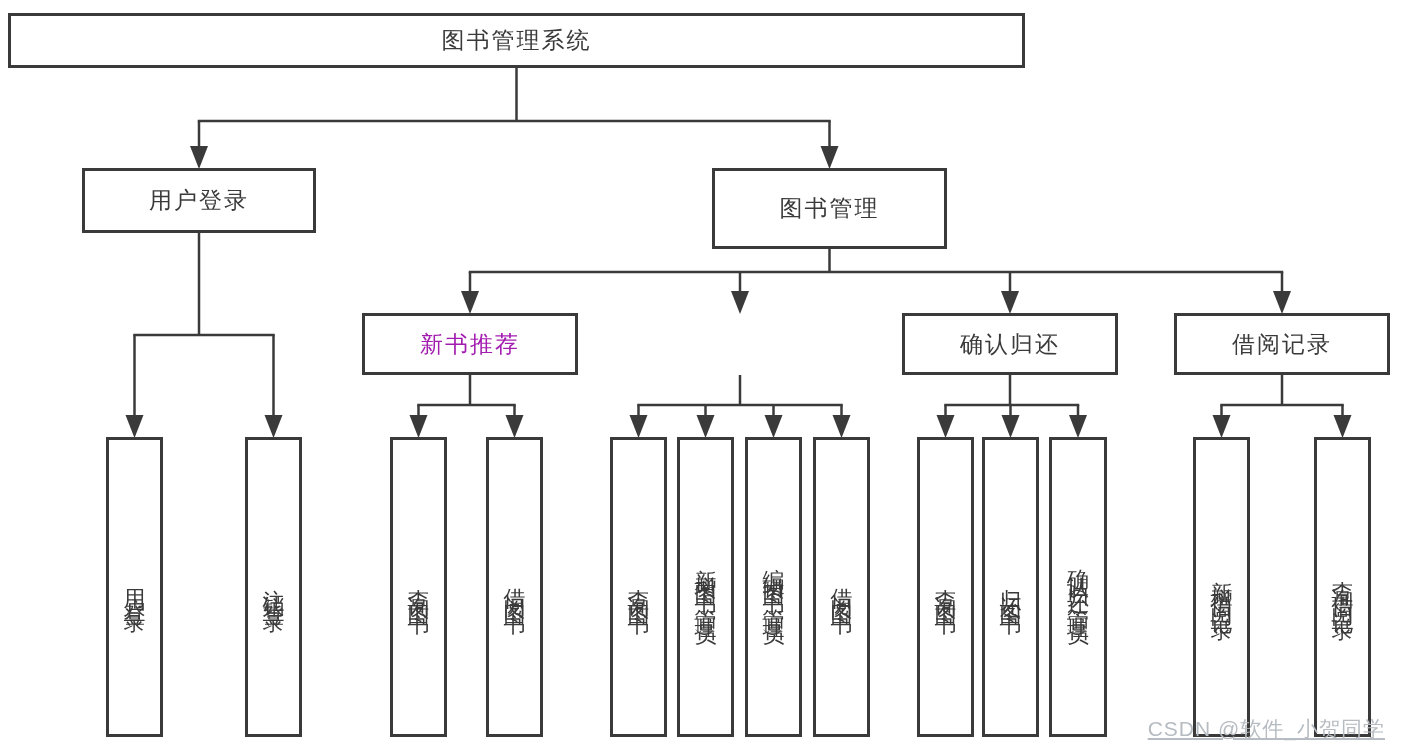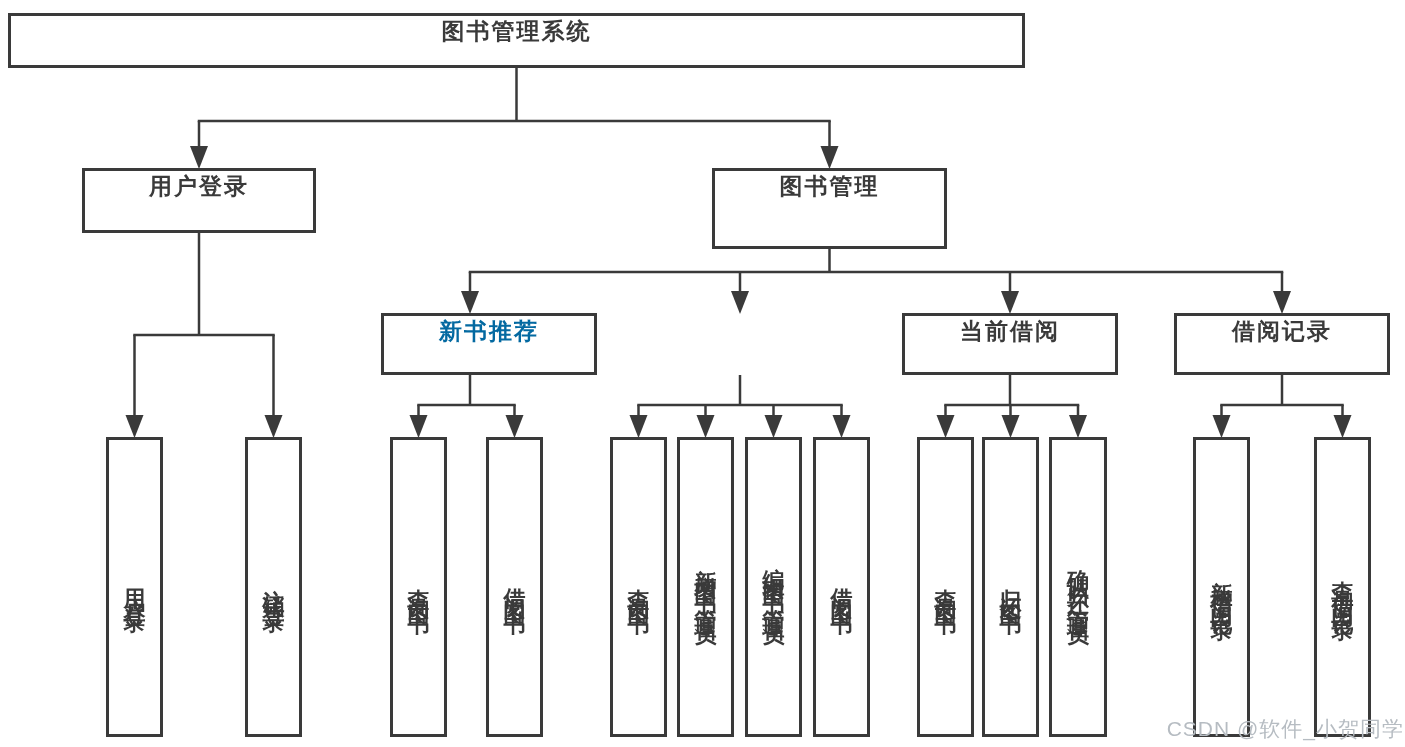--- a/index.html
+++ b/index.html
@@ -27,45 +27,46 @@
     top: 0;
     width: 100%;
     height: 100%;
     z-index: 2;
   }
   .node {
     position: absolute;
     box-sizing: border-box;
     background: #ffffff;
     display: flex;
+    align-items: center;
     justify-content: center;
     text-align: center;
-    font-weight: bold;
   }
   .node.h .node-label {
     font-size: 23px;
     letter-spacing: 2px;
     white-space: nowrap;
   }
   .node.v .node-label {
     writing-mode: vertical-rl;
     text-orientation: mixed;
     font-size: 22px;
     letter-spacing: 8px;
     line-height: 1;
     white-space: nowrap;
   }
   #watermark {
     position: absolute;
-    right: 1px;
+    right: 20px;
     bottom: 4px;
     z-index: 5;
     font-size: 21px;
     letter-spacing: 1px;
     white-space: nowrap;
+    text-decoration: underline;
   }
 </style>
 </head>
 <body>
 
 <div id="stage">
   <svg id="edges-svg" width="1405" height="747">
       <line x1="516.5" y1="68" x2="516.5" y2="121" stroke="#3a3a3a" stroke-width="2.5"></line>
       <line x1="197.75" y1="121" x2="830.75" y2="121" stroke="#3a3a3a" stroke-width="2.5"></line>
       <line x1="199" y1="121" x2="199" y2="149" stroke="#3a3a3a" stroke-width="2.5"></line>
@@ -122,25 +123,25 @@
   <div id="nodes-layer">
       <div class="node h" style="left: 8px; top: 13px; width: 1017px; height: 55px; border: 3px solid rgb(58, 58, 58); background: rgb(255, 255, 255); color: rgb(58, 58, 58);">
         <span class="node-label">图书管理系统</span>
       </div>
       <div class="node h" style="left: 82px; top: 168px; width: 234px; height: 65px; border: 3px solid rgb(58, 58, 58); background: rgb(255, 255, 255); color: rgb(58, 58, 58);">
         <span class="node-label">用户登录</span>
       </div>
       <div class="node h" style="left: 712px; top: 168px; width: 235px; height: 81px; border: 3px solid rgb(58, 58, 58); background: rgb(255, 255, 255); color: rgb(58, 58, 58);">
         <span class="node-label">图书管理</span>
       </div>
-      <div class="node h" style="left: 362px; top: 313px; width: 216px; height: 62px; border: 3px solid rgb(58, 58, 58); background: rgb(255, 255, 255); color: #0369a1; margin-left: 19px;">
+      <div class="node h" style="left: 362px; top: 313px; width: 216px; height: 62px; border: 3px solid rgb(58, 58, 58); background: rgb(255, 255, 255); color: #a21caf;">
         <span class="node-label">新书推荐</span>
       </div>
       <div class="node h" style="left: 902px; top: 313px; width: 216px; height: 62px; border: 3px solid rgb(58, 58, 58); background: rgb(255, 255, 255); color: rgb(58, 58, 58);">
-        <span class="node-label">当前借阅</span>
+        <span class="node-label">确认归还</span>
       </div>
       <div class="node h" style="left: 1174px; top: 313px; width: 216px; height: 62px; border: 3px solid rgb(58, 58, 58); background: rgb(255, 255, 255); color: rgb(58, 58, 58);">
         <span class="node-label">借阅记录</span>
       </div>
       <div class="node v" style="left: 106px; top: 437px; width: 57px; height: 300px; border: 3px solid rgb(58, 58, 58); background: rgb(255, 255, 255); color: rgb(58, 58, 58);">
         <span class="node-label">用户登录</span>
       </div>
       <div class="node v" style="left: 245px; top: 437px; width: 57px; height: 300px; border: 3px solid rgb(58, 58, 58); background: rgb(255, 255, 255); color: rgb(58, 58, 58);">
         <span class="node-label">注销登录</span>
       </div>

